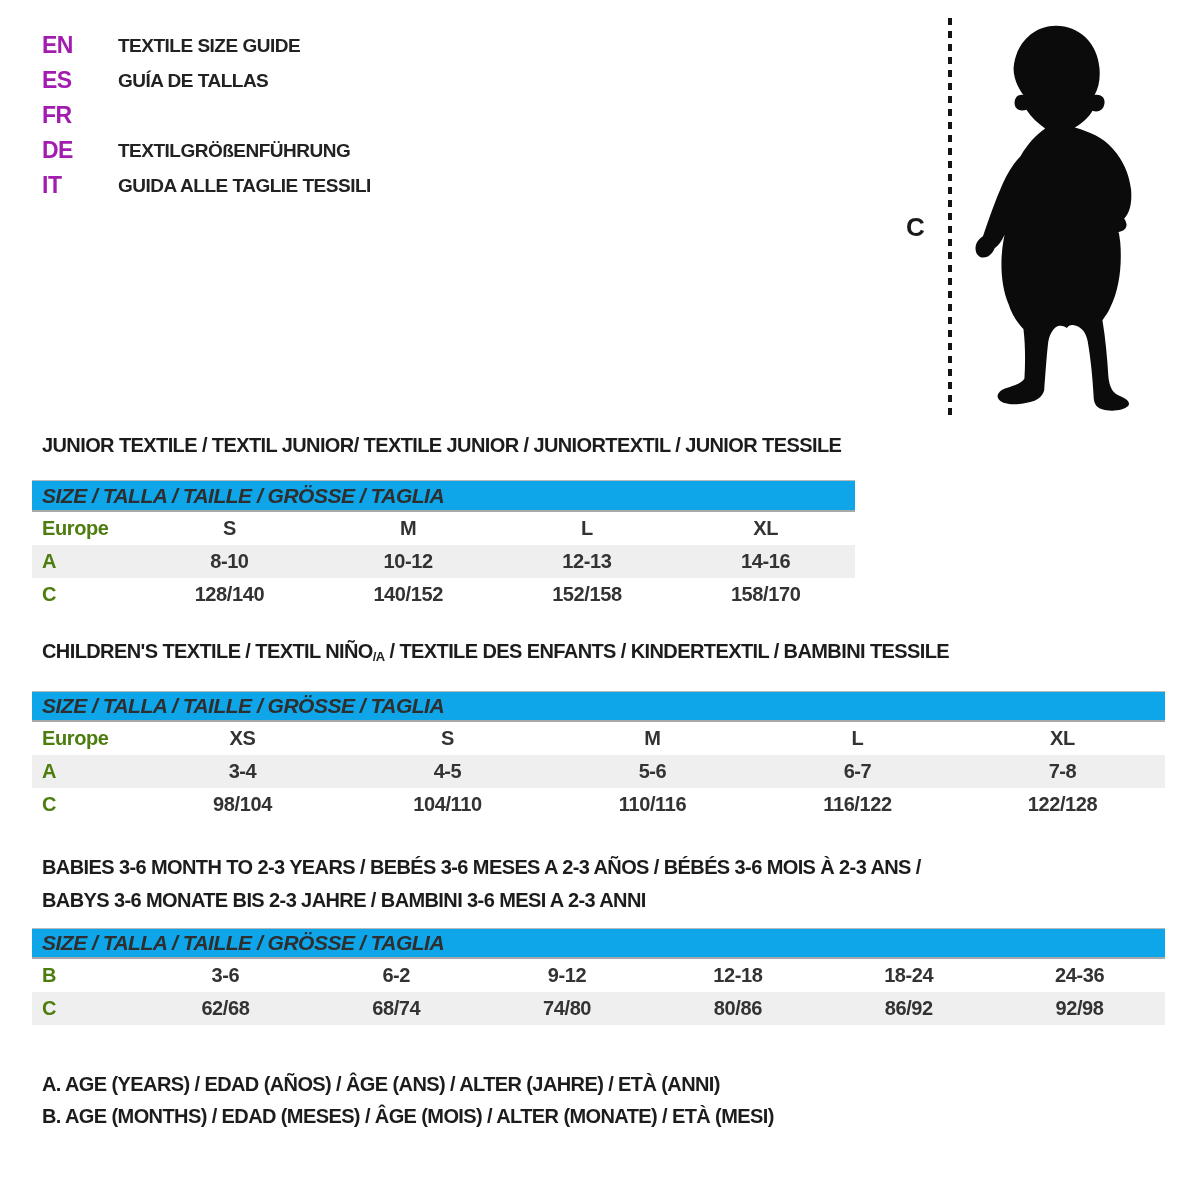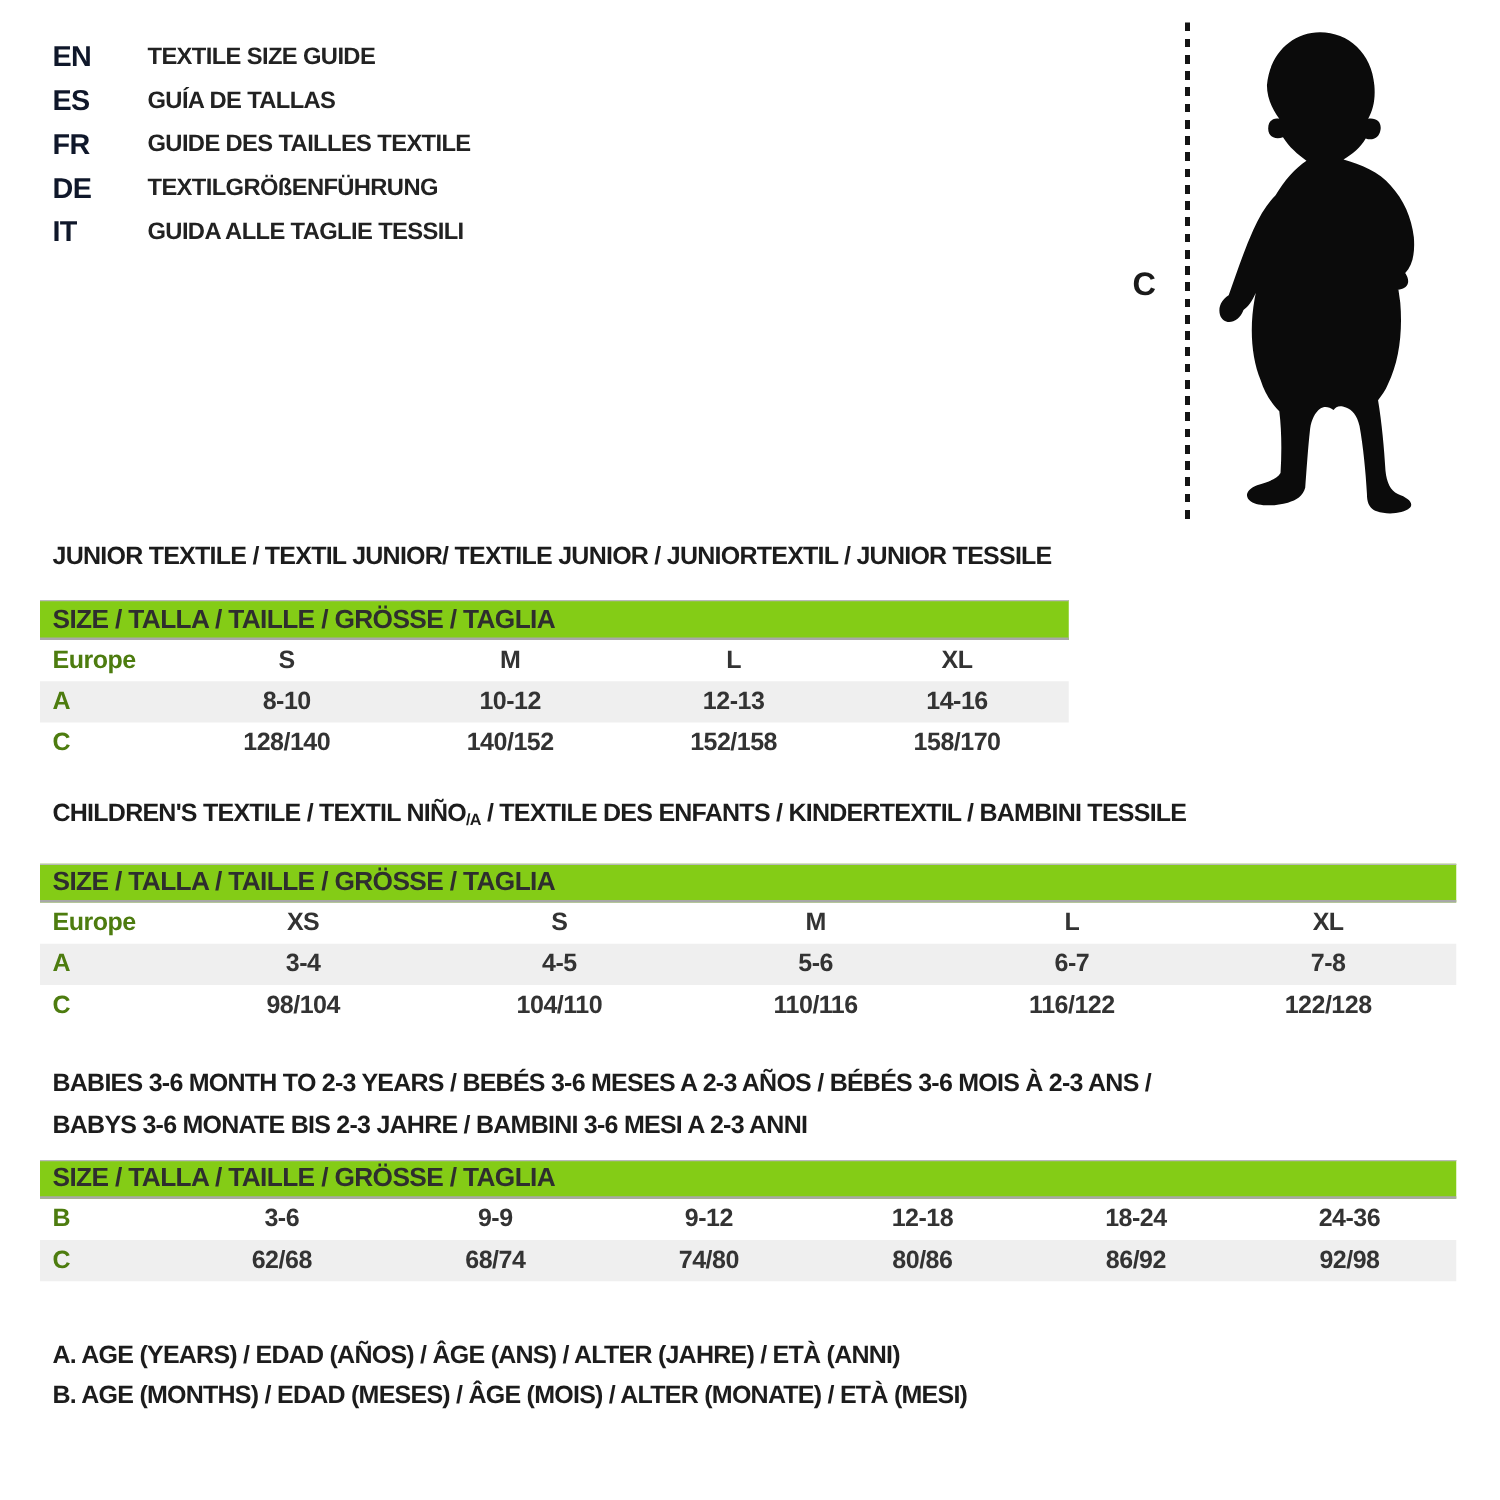--- a/index.html
+++ b/index.html
@@ -8,44 +8,44 @@
     width: 1200px; height: 1200px; position: relative; overflow: hidden;
     font-family: "Liberation Sans", sans-serif;
     color: #1f1f1f;
     -webkit-font-smoothing: antialiased;
   }
   .abs { position: absolute; }
 
   
   .lang-list { left: 42px; top: 28px; }
   .lang-row { display: flex; height: 35px; align-items: center; }
-  .lang-code { width: 76px; font-size: 23px; font-weight: 700; letter-spacing: -0.5px; color: #0f172a; }
+  .lang-code { width: 76px; font-size: 23px; font-weight: 700; letter-spacing: -0.5px; color: #a21caf; }
   .lang-label { font-size: 19px; font-weight: 700; letter-spacing: -0.5px; color: #222; }
 
   
   .height-line {
     left: 948px; top: 18px; width: 4px; height: 398px;
     background: repeating-linear-gradient(to bottom, #141414 0px, #141414 7px, transparent 7px, transparent 13px);
   }
   .height-marker { left: 906px; top: 212px; font-size: 26px; font-weight: 700; color: #1a1a1a; }
   .silhouette { left: 962px; top: 12px; }
 
   
   .section-title { font-size: 20px; font-weight: 700; letter-spacing: -0.6px; color: #1c1c1c; white-space: nowrap; }
   .title-sub { font-size: 13px; position: relative; top: 3px; font-weight: 700; }
 
   
   .size-table { left: 32px; }
   .w-junior { width: 823px; }
   .w-full { width: 1133px; }
   .size-header {
-    height: 32px; background: #84cc16;
+    height: 32px; background: #0ea5e9;
     border-top: 1px solid #b9b9b9; border-bottom: 2px solid #a8a8a8;
     display: flex; align-items: center; padding-left: 10px;
-    font-size: 21px; font-weight: 700; letter-spacing: -0.5px; color: #2e2e2e;
+    font-size: 21px; font-weight: 700; letter-spacing: -0.5px; color: #2e2e2e; font-style: italic;
   }
   .t-row { display: flex; height: 33px; align-items: center; }
   .t-row.shaded { background: #efefef; }
   .row-label { width: 108px; padding-left: 10px; font-size: 20px; font-weight: 700; letter-spacing: -0.4px; color: #4d7c0f; }
   .cell { flex: 1; text-align: center; font-size: 20px; font-weight: 700; letter-spacing: -0.4px; color: #333; }
 
   
   .two-line .line { height: 33px; display: flex; align-items: center; }
   .footnotes .line { height: 32px; display: flex; align-items: center; }
 </style>
@@ -56,21 +56,20 @@
   <div class="lang-row">
     <span class="lang-code">EN</span>
     <span class="lang-label">TEXTILE SIZE GUIDE</span>
   </div>
   <div class="lang-row">
     <span class="lang-code">ES</span>
     <span class="lang-label">GUÍA DE TALLAS</span>
   </div>
   <div class="lang-row">
     <span class="lang-code">FR</span>
-    <span class="lang-label">GUIDE DES TAILLES TEXTILE</span>
   </div>
   <div class="lang-row">
     <span class="lang-code">DE</span>
     <span class="lang-label">TEXTILGRÖßENFÜHRUNG</span>
   </div>
   <div class="lang-row">
     <span class="lang-code">IT</span>
     <span class="lang-label">GUIDA ALLE TAGLIE TESSILI</span>
   </div>
 </div>
@@ -168,21 +167,21 @@
 
 <div class="abs two-line" style="left:42px; top:851px;">
   <div class="line section-title">BABIES 3-6 MONTH TO 2-3 YEARS / BEBÉS 3-6 MESES A 2-3 AÑOS / BÉBÉS 3-6 MOIS À 2-3 ANS /</div>
   <div class="line section-title">BABYS 3-6 MONATE BIS 2-3 JAHRE / BAMBINI 3-6 MESI A 2-3 ANNI</div>
 </div>
 <div class="abs size-table w-full" style="top:928px;">
   <div class="size-header" style="height:31px;">SIZE / TALLA / TAILLE / GRÖSSE / TAGLIA</div>
   <div class="t-row">
     <span class="row-label">B</span>
     <span class="cell">3-6</span>
-    <span class="cell">9-9</span>
+    <span class="cell">6-2</span>
     <span class="cell">9-12</span>
     <span class="cell">12-18</span>
     <span class="cell">18-24</span>
     <span class="cell">24-36</span>
   </div>
   <div class="t-row shaded">
     <span class="row-label">C</span>
     <span class="cell">62/68</span>
     <span class="cell">68/74</span>
     <span class="cell">74/80</span>

